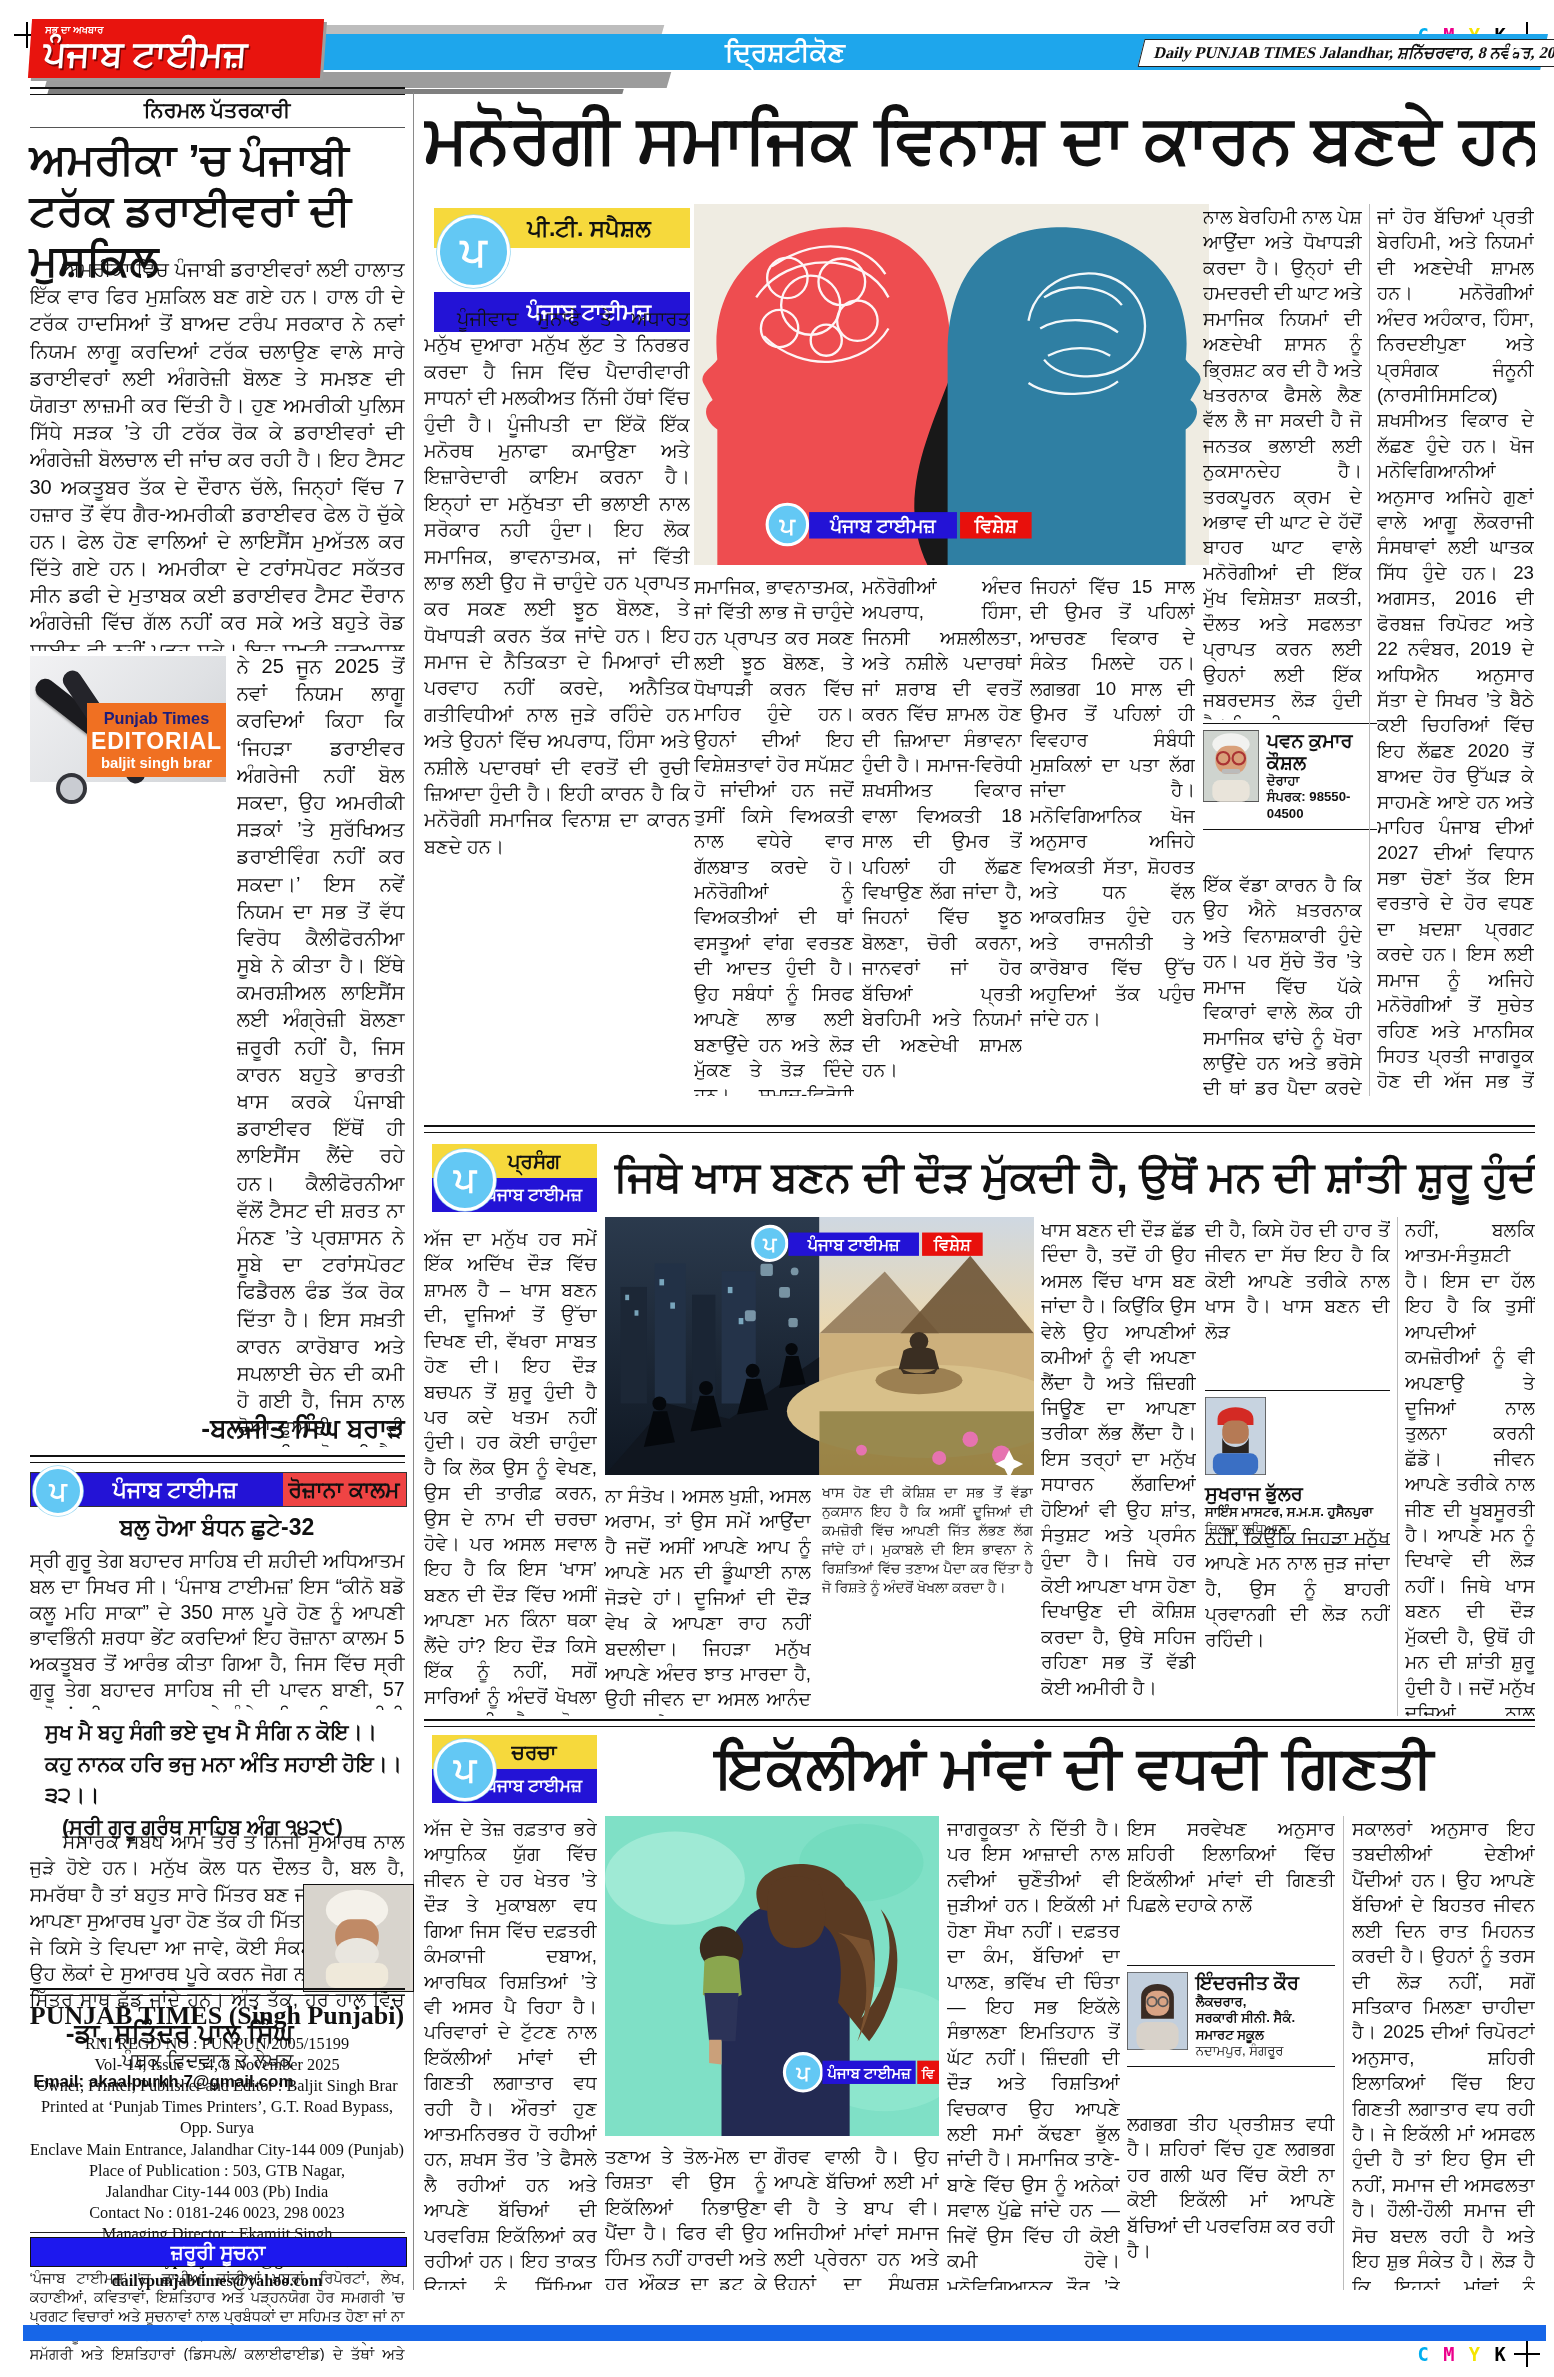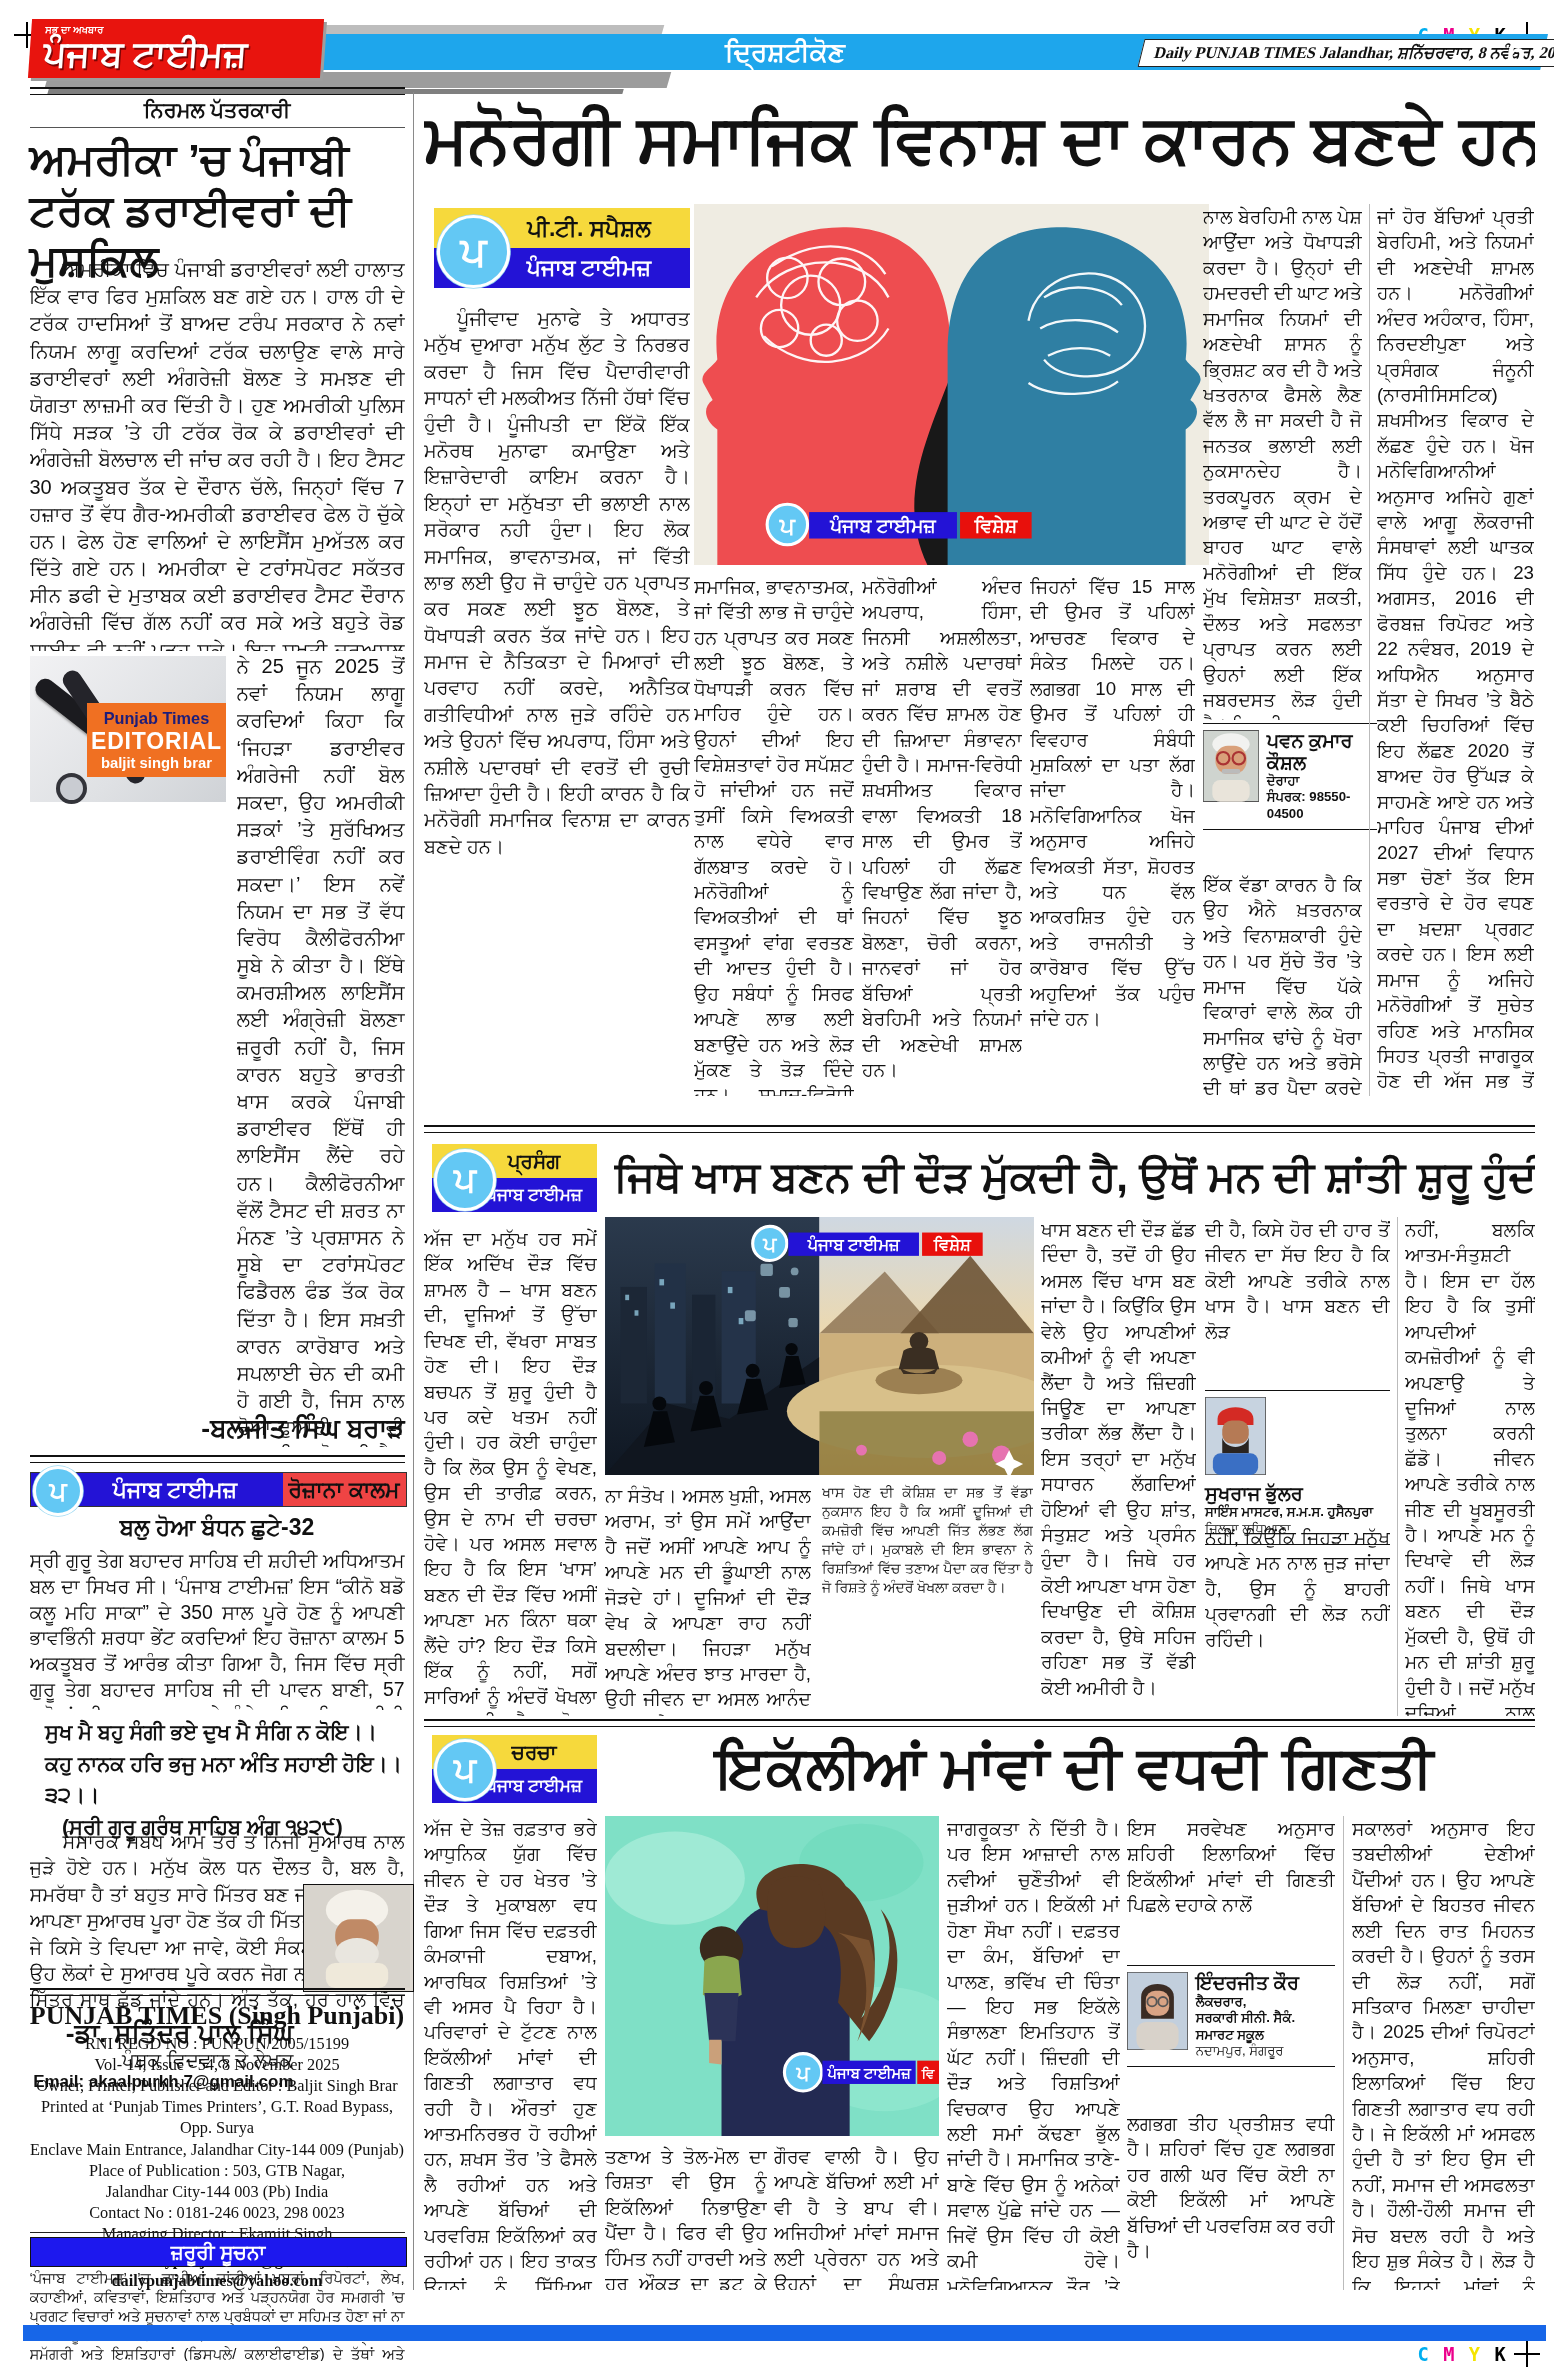--- a/index.html
+++ b/index.html
@@ -68,21 +68,21 @@
 
   <div class="abs vrule" style="left:413px;top:92px;height:2198px;"></div>
 
   <div class="abs" style="left:29.5px;top:98px;width:375px;text-align:center;font-size:21px;font-weight:bold;">ਨਿਰਮਲ ਪੱਤਰਕਾਰੀ</div>
   <div class="abs hrule" style="left:29.5px;top:127px;width:375px;border-color:#555;"></div>
   <div class="abs" style="left:29.5px;top:134px;width:375px;font-size:43px;font-weight:bold;line-height:1.18;">ਅਮਰੀਕਾ ’ਚ ਪੰਜਾਬੀ ਟਰੱਕ ਡਰਾਈਵਰਾਂ ਦੀ ਮੁਸ਼ਕਿਲ</div>
 
   <div class="abs bodytext ind" style="left:29.5px;top:256px;width:375px;height:395px;font-size:20px;">ਅਮਰੀਕਾ ਵਿੱਚ ਪੰਜਾਬੀ ਡਰਾਈਵਰਾਂ ਲਈ ਹਾਲਾਤ ਇੱਕ ਵਾਰ ਫਿਰ ਮੁਸ਼ਕਿਲ ਬਣ ਗਏ ਹਨ। ਹਾਲ ਹੀ ਦੇ ਟਰੱਕ ਹਾਦਸਿਆਂ ਤੋਂ ਬਾਅਦ ਟਰੰਪ ਸਰਕਾਰ ਨੇ ਨਵਾਂ ਨਿਯਮ ਲਾਗੂ ਕਰਦਿਆਂ ਟਰੱਕ ਚਲਾਉਣ ਵਾਲੇ ਸਾਰੇ ਡਰਾਈਵਰਾਂ ਲਈ ਅੰਗਰੇਜ਼ੀ ਬੋਲਣ ਤੇ ਸਮਝਣ ਦੀ ਯੋਗਤਾ ਲਾਜ਼ਮੀ ਕਰ ਦਿੱਤੀ ਹੈ। ਹੁਣ ਅਮਰੀਕੀ ਪੁਲਿਸ ਸਿੱਧੇ ਸੜਕ ’ਤੇ ਹੀ ਟਰੱਕ ਰੋਕ ਕੇ ਡਰਾਈਵਰਾਂ ਦੀ ਅੰਗਰੇਜ਼ੀ ਬੋਲਚਾਲ ਦੀ ਜਾਂਚ ਕਰ ਰਹੀ ਹੈ। ਇਹ ਟੈਸਟ 30 ਅਕਤੂਬਰ ਤੱਕ ਦੇ ਦੌਰਾਨ ਚੱਲੇ, ਜਿਨ੍ਹਾਂ ਵਿੱਚ 7 ਹਜ਼ਾਰ ਤੋਂ ਵੱਧ ਗੈਰ-ਅਮਰੀਕੀ ਡਰਾਈਵਰ ਫੇਲ ਹੋ ਚੁੱਕੇ ਹਨ। ਫੇਲ ਹੋਣ ਵਾਲਿਆਂ ਦੇ ਲਾਇਸੈਂਸ ਮੁਅੱਤਲ ਕਰ ਦਿੱਤੇ ਗਏ ਹਨ। ਅਮਰੀਕਾ ਦੇ ਟਰਾਂਸਪੋਰਟ ਸਕੱਤਰ ਸੀਨ ਡਫੀ ਦੇ ਮੁਤਾਬਕ ਕਈ ਡਰਾਈਵਰ ਟੈਸਟ ਦੌਰਾਨ ਅੰਗਰੇਜ਼ੀ ਵਿੱਚ ਗੱਲ ਨਹੀਂ ਕਰ ਸਕੇ ਅਤੇ ਬਹੁਤੇ ਰੋਡ ਸਾਈਨ ਵੀ ਨਹੀਂ ਪੜ੍ਹ ਸਕੇ। ਇਹ ਸਖ਼ਤੀ ਦਰਅਸਲ ਟਰੱਕ ਹਾਦਸਿਆਂ ਵਿੱਚ ਆਏ ਵਾਧੇ ਤੋਂ ਬਾਅਦ ਕੀਤੀ ਗਈ ਹੈ। ਰਾਸ਼ਟਰਪਤੀ ਡੋਨਾਲਡ ਟਰੰਪ</div>
 
   <div class="abs" style="left:29.5px;top:653px;width:375px;height:794px;overflow:hidden;">
-    <div style="float:left;width:196px;height:146px;margin:3.1px 11px 4.7px 0;position:relative;background:linear-gradient(135deg,#f2f2f4 0%,#dfe1e4 60%,#cfd2d6 100%);">
+    <div style="float:left;width:196px;height:126px;margin:3.1px 11px 4.7px 0;position:relative;background:linear-gradient(135deg,#f2f2f4 0%,#dfe1e4 60%,#cfd2d6 100%);">
       <div style="position:absolute;left:14px;top:18.7px;width:117px;height:20px;background:#1b1b1f;border-radius:9.3px;transform:rotate(38deg);transform-origin:left top;box-shadow:1.6px 1.6px 2.3px #999;"></div>
       <div style="position:absolute;left:45px;top:11px;width:132px;height:18.7px;background:#24242a;border-radius:9.3px;transform:rotate(56deg);transform-origin:left top;"></div>
       <div style="position:absolute;left:26.4px;top:117px;width:23px;height:23px;background:#c9ccd2;border-radius:50%;border:4.7px solid #33343a;"></div>
       <div style="position:absolute;right:0;top:47px;width:132px;background:#f07022;color:#fff;text-align:center;padding:6.2px 3.1px;">
         <div style="font-size:16.3px;font-weight:bold;color:#1d1d7a;">Punjab Times</div>
         <div style="font-size:23px;font-weight:bold;letter-spacing:0.8px;">EDITORIAL</div>
         <div style="font-size:14.8px;font-weight:bold;">baljit singh brar</div>
       </div>
     </div>
     <div class="bodytext" style="font-size:20px;">ਨੇ 25 ਜੂਨ 2025 ਤੋਂ ਨਵਾਂ ਨਿਯਮ ਲਾਗੂ ਕਰਦਿਆਂ ਕਿਹਾ ਕਿ ‘ਜਿਹੜਾ ਡਰਾਈਵਰ ਅੰਗਰੇਜੀ ਨਹੀਂ ਬੋਲ ਸਕਦਾ, ਉਹ ਅਮਰੀਕੀ ਸੜਕਾਂ ’ਤੇ ਸੁਰੱਖਿਅਤ ਡਰਾਈਵਿੰਗ ਨਹੀਂ ਕਰ ਸਕਦਾ।’ ਇਸ ਨਵੇਂ ਨਿਯਮ ਦਾ ਸਭ ਤੋਂ ਵੱਧ ਵਿਰੋਧ ਕੈਲੀਫੋਰਨੀਆ ਸੂਬੇ ਨੇ ਕੀਤਾ ਹੈ। ਇੱਥੇ ਕਮਰਸ਼ੀਅਲ ਲਾਇਸੈਂਸ ਲਈ ਅੰਗ੍ਰੇਜ਼ੀ ਬੋਲਣਾ ਜ਼ਰੂਰੀ ਨਹੀਂ ਹੈ, ਜਿਸ ਕਾਰਨ ਬਹੁਤੇ ਭਾਰਤੀ ਖਾਸ ਕਰਕੇ ਪੰਜਾਬੀ ਡਰਾਈਵਰ ਇੱਥੋਂ ਹੀ ਲਾਇਸੈਂਸ ਲੈਂਦੇ ਰਹੇ ਹਨ। ਕੈਲੀਫੋਰਨੀਆ ਵੱਲੋਂ ਟੈਸਟ ਦੀ ਸ਼ਰਤ ਨਾ ਮੰਨਣ ’ਤੇ ਪ੍ਰਸ਼ਾਸਨ ਨੇ ਸੂਬੇ ਦਾ ਟਰਾਂਸਪੋਰਟ ਫਿਡੈਰਲ ਫੰਡ ਤੱਕ ਰੋਕ ਦਿੱਤਾ ਹੈ। ਇਸ ਸਖ਼ਤੀ ਕਾਰਨ ਕਾਰੋਬਾਰ ਅਤੇ ਸਪਲਾਈ ਚੇਨ ਦੀ ਕਮੀ ਹੋ ਗਈ ਹੈ, ਜਿਸ ਨਾਲ ਢੋਆ-ਢੁਆਈ ਵੀ ਪ੍ਰਭਾਵਿਤ ਹੋ ਰਹੀ ਹੈ। 2021 ਦੇ ਅੰਕੜਿਆਂ ਅਨੁਸਾਰ, ਅਮਰੀਕਾ ਵਿੱਚ ਵਿਦੇਸ਼ੀ ਮੂਲ ਦੇ 7.20 ਲੱਖ ਤੋਂ ਵੱਧ ਲੋਕ ਟਰਾਂਸਪੋਰਟ ਖੇਤਰ ਨਾਲ ਜੁੜੇ ਹੋਏ ਹਨ, ਜਿਨ੍ਹਾਂ ਵਿੱਚ ਲਗਭਗ 1.5 ਲੱਖ ਪੰਜਾਬੀ ਡਰਾਈਵਰ ਸ਼ਾਮਲ ਹਨ। ਇੱਕ ਰਿਪੋਰਟ ਮੁਤਾਬਿਕ ਅਮਰੀਕਾ ਵਿੱਚ 24 ਹਜ਼ਾਰ ਟਰੱਕ ਡਰਾਈਵਰਾਂ ਦੀ ਘਾਟ ਹੈ, ਜਿਸ ਨਾਲ ਹਰ ਸਾਲ ਕਰੀਬ 95.5 ਮਿਲੀਅਨ ਡਾਲਰ ਦਾ ਨੁਕਸਾਨ ਝੱਲਣਾ ਪੈਂਦਾ ਹੈ। ਇਸ ਘਾਟ ਕਾਰਨ ਡਰਾਈਵਰਾਂ ਦੀ ਮੰਗ ਲਗਾਤਾਰ ਵਧ ਰਹੀ ਹੈ, ਪਰ ਟਰੰਪ ਸਰਕਾਰ ਦੇ ਨਵੇਂ ਨਿਯਮਾਂ ਨੇ ਹਜ਼ਾਰਾਂ ਦਾ ਰੁਜ਼ਗਾਰ ਖਤਰੇ ਵਿੱਚ ਪਾ ਦਿੱਤਾ ਹੈ। ਪੰਜਾਬੀ ਡਰਾਈਵਰਾਂ ਲਈ ਇਹ ਸਿਰਫ ਰੁਜ਼ਗਾਰ ਨਹੀਂ, ਸਗੋਂ ਉਨ੍ਹਾਂ ਦੇ ਸਾਲਾਂ ਦੀ ਮਿਹਨਤ ਤੇ ਖੁਸ਼ਹਾਲੀ ਦਾ ਸਵਾਲ ਵੀ ਹੈ। ਇਹ ਮੁਸ਼ਕਿਲ ਇਸ ਕਰਕੇ ਵਧੀ ਹੈ ਕਿ ਫਿਰਕੂ ਆਧਾਰ ’ਤੇ ਕੁਝ ਤਾਕਤਾਂ ਪੰਜਾਬੀ ਖਾਸ ਕਰਕੇ ਸਿੱਖ ਡਰਾਈਵਰਾਂ ਖਿਲਾਫ ਬੋਲੋਣਾ ਪ੍ਰਚਾਰ ਕਰ ਰਹੀਆਂ ਹਨ। ਇਸ ਔਖੇ ਸਮੇਂ ਪੰਜਾਬੀ ਭਾਈਚਾਰੇ ਨੂੰ ਇਕੱਠੇ ਹੋ ਕੇ ਪੀੜਤ ਡਰਾਈਵਰਾਂ ਦਾ ਸਾਥ ਦੇਣਾ ਚਾਹੀਦਾ ਹੈ।</div>
@@ -145,21 +145,21 @@
   <div class="abs hrule" style="left:29.5px;top:2232px;width:375px;"></div>
 
   <div class="abs" style="left:29.5px;top:2237px;width:375px;height:28px;background:#1d18ee;color:#fff;font-size:20px;font-weight:bold;text-align:center;line-height:28px;border:0.8px solid #111;">ਜ਼ਰੂਰੀ ਸੂਚਨਾ</div>
   <div class="abs smalltext" style="left:29.5px;top:2269px;width:375px;height:92px;font-size:14.8px;line-height:1.28;">
     <span>‘ਪੰਜਾਬ ਟਾਈਮਜ਼’ ’ਚ ਛਾਪੀਆਂ ਜਾਂਦੀਆਂ ਖ਼ਬਰਾਂ, ਰਿਪੋਰਟਾਂ, ਲੇਖ, ਕਹਾਣੀਆਂ, ਕਵਿਤਾਵਾਂ, ਇਸ਼ਤਿਹਾਰ ਅਤੇ ਪੜ੍ਹਨਯੋਗ ਹੋਰ ਸਮਗਰੀ ’ਚ ਪ੍ਰਗਟ ਵਿਚਾਰਾਂ ਅਤੇ ਸੂਚਨਾਵਾਂ ਨਾਲ ਪ੍ਰਬੰਧਕਾਂ ਦਾ ਸਹਿਮਤ ਹੋਣਾ ਜਾਂ ਨਾ ਹੋਣਾ ਜ਼ਰੂਰੀ ਨਹੀਂ ਹੈ। ‘ਪੰਜਾਬ ਟ਼ਾਈਮਜ਼’ ’ਚ ਛਪੀ ਸਾਰੀ ਪੜ੍ਹਨਯੋਗ ਸਮੱਗਰੀ ਅਤੇ ਇਸ਼ਤਿਹਾਰਾਂ (ਡਿਸਪਲੇ/ ਕਲਾਈਫਾਈਡ) ਦੇ ਤੱਥਾਂ ਅਤੇ ਵਿਚਾਰਾਂ ਲਈ ਪ੍ਰਬੰਧਕ ਕੋਈ ਜ਼ਿੰਮੇਵਾਰੀ ਨਹੀਂ ਲੈਂਦੇ ਕਿਉਂਕਿ ਅਦਾਰਾ ਇਨ੍ਹਾਂ ਤੱਥਾਂ ਨੂੰ ਤਸਦੀਕ ਨਹੀਂ ਕਰਦਾ। ਪਾਠਕਾਂ ਨੂੰ ਬੇਨਤੀ ਹੈ ਕਿ ਉਹ ਇਨ੍ਹਾਂ ਇਸ਼ਤਿਹਾਰਾਂ, ਵਿਚਾਰਾਂ ਅਤੇ ਸੂਚਨਾਵਾਂ ’ਤੇ ਕੋਈ ਕਾਰਵਾਈ ਕਰਨ ਤੋਂ ਪਹਿਲਾਂ ਆਪਣੇ ਪੱਧਰ ’ਤੇ ਤੱਥਾਂ/ਵਿਚਾਰਾਂ ਦੀ ਪੜਤਾਲ/ਪੁਸ਼ਟੀ ਕਰ ਲੈਣ।</span>
     
   </div>
 
   <div class="abs" style="left:424px;top:87px;width:1111px;height:115px;font-size:67px;font-weight:bold;text-align:center;line-height:1.55;white-space:nowrap;overflow:hidden;">ਮਨੋਰੋਗੀ ਸਮਾਜਿਕ ਵਿਨਾਸ਼ ਦਾ ਕਾਰਨ ਬਣਦੇ ਹਨ</div>
 
-  <div class="abs badge2" style="left:434px;top:208px;width:256px;">
+  <div class="abs badge2" style="left:434px;top:208px;width:256px;gap:44px;">
     <div class="yb" style="height:40px;font-size:23px;padding-left:54px;">ਪੀ.ਟੀ. ਸਪੈਸ਼ਲ</div>
     <div class="bb" style="height:40px;font-size:22px;padding-left:54px;">ਪੰਜਾਬ ਟਾਈਮਜ਼</div>
   </div>
   <div class="abs ptlogo" style="left:437px;top:215px;width:67px;height:67px;font-size:40px;">ਪ</div>
 
   <div class="abs bodytext ind" style="left:424px;top:305px;width:266px;height:793px;">ਪੂੰਜੀਵਾਦ ਮੁਨਾਫੇ ਤੇ ਅਧਾਰਤ ਮਨੁੱਖ ਦੁਆਰਾ ਮਨੁੱਖ ਲੁੱਟ ਤੇ ਨਿਰਭਰ ਕਰਦਾ ਹੈ ਜਿਸ ਵਿੱਚ ਪੈਦਾਰੀਵਾਰੀ ਸਾਧਨਾਂ ਦੀ ਮਲਕੀਅਤ ਨਿੱਜੀ ਹੱਥਾਂ ਵਿੱਚ ਹੁੰਦੀ ਹੈ। ਪੂੰਜੀਪਤੀ ਦਾ ਇੱਕੋ ਇੱਕ ਮਨੋਰਥ ਮੁਨਾਫਾ ਕਮਾਉਣਾ ਅਤੇ ਇਜ਼ਾਰੇਦਾਰੀ ਕਾਇਮ ਕਰਨਾ ਹੈ। ਇਨ੍ਹਾਂ ਦਾ ਮਨੁੱਖਤਾ ਦੀ ਭਲਾਈ ਨਾਲ ਸਰੋਕਾਰ ਨਹੀ ਹੁੰਦਾ। ਇਹ ਲੋਕ ਸਮਾਜਿਕ, ਭਾਵਨਾਤਮਕ, ਜਾਂ ਵਿੱਤੀ ਲਾਭ ਲਈ ਉਹ ਜੋ ਚਾਹੁੰਦੇ ਹਨ ਪ੍ਰਾਪਤ ਕਰ ਸਕਣ ਲਈ ਝੂਠ ਬੋਲਣ, ਤੇ ਧੋਖਾਧੜੀ ਕਰਨ ਤੱਕ ਜਾਂਦੇ ਹਨ। ਇਹ ਸਮਾਜ ਦੇ ਨੈਤਿਕਤਾ ਦੇ ਮਿਆਰਾਂ ਦੀ ਪਰਵਾਹ ਨਹੀਂ ਕਰਦੇ, ਅਨੈਤਿਕ ਗਤੀਵਿਧੀਆਂ ਨਾਲ ਜੁੜੇ ਰਹਿੰਦੇ ਹਨ ਅਤੇ ਉਹਨਾਂ ਵਿੱਚ ਅਪਰਾਧ, ਹਿੰਸਾ ਅਤੇ ਨਸ਼ੀਲੇ ਪਦਾਰਥਾਂ ਦੀ ਵਰਤੋਂ ਦੀ ਰੁਚੀ ਜ਼ਿਆਦਾ ਹੁੰਦੀ ਹੈ। ਇਹੀ ਕਾਰਨ ਹੈ ਕਿ ਮਨੋਰੋਗੀ ਸਮਾਜਿਕ ਵਿਨਾਸ਼ ਦਾ ਕਾਰਨ ਬਣਦੇ ਹਨ।</div>
 
   <div class="abs" style="left:694px;top:204px;width:515px;height:361px;overflow:hidden;">
     <svg width="515" height="361" viewBox="0 0 662 464">
       <rect width="662" height="464" fill="#efece2"></rect>

